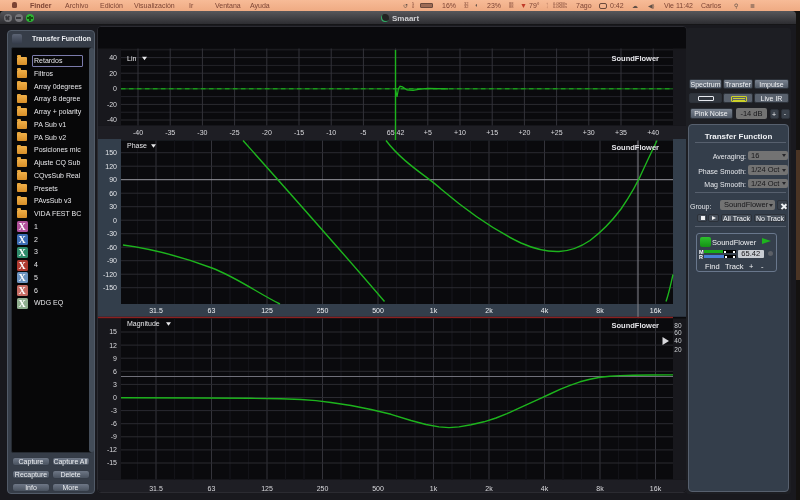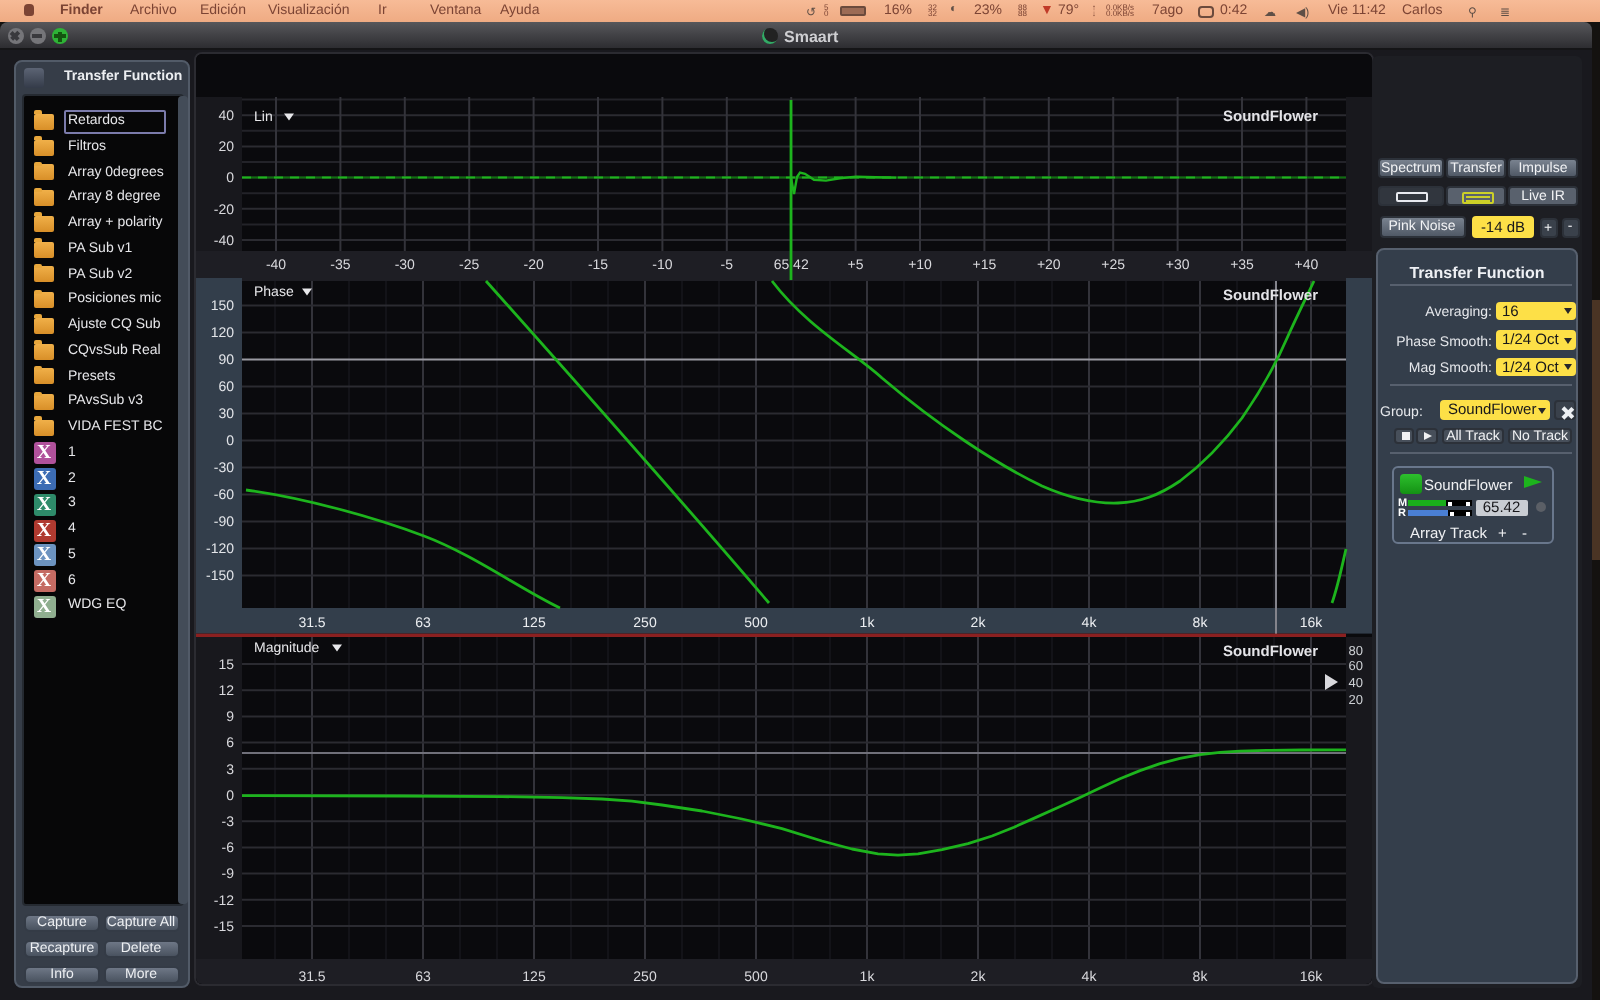--- a/index.html
+++ b/index.html
@@ -24,21 +24,21 @@
   .row .txt { position:absolute; left:22px; top:2.2px; font-size:7px; color:#e7e7ea; white-space:nowrap; }
   .folder { position:absolute; left:5px; top:2px; width:10px; height:8px; background:linear-gradient(#f0b049,#d88f28); border-radius:1px; }
   .folder:before { content:""; position:absolute; left:0; top:-1.5px; width:4px; height:2px; background:#e8a73c; border-radius:1px 1px 0 0; }
   .xicon { position:absolute; left:4.5px; top:0.8px; width:11px; height:11px; border-radius:1.5px; color:#fff; font-family:"Liberation Serif",serif; font-weight:bold; font-size:10px; text-align:center; line-height:11px; }
   .sbtn { position:absolute; height:9px; background:linear-gradient(#6e7786,#49525f); border:1px solid #343b46; border-radius:3px; color:#eef0f3; font-size:7px; text-align:center; line-height:7.5px; }
   
   #rpanel { left:686px; top:28px; width:105px; height:466px; background:#1d1e23; border-radius:3px; }
   #meterbox { left:3px; top:1.5px; width:100px; height:46px; background:#030304; border:1px solid #5d6673; border-radius:4px; }
   .rbtn { position:absolute; background:linear-gradient(#79828f,#505966); border:1px solid #2c3139; border-radius:2px; color:#f2f3f5; font-size:7px; text-align:center; }
   #tfpanel { left:2px; top:96px; width:101px; height:368px; background:#343e4b; border:1px solid #57606e; border-radius:4px; }
-  .drop { position:absolute; background:#fde047; border-radius:2px; color:#17171a; font-size:7.5px; }
+  .drop { position:absolute; background:#737373; border-radius:2px; color:#17171a; font-size:7.5px; }
   .drop .arr { position:absolute; right:2.5px; top:3.5px; width:0; height:0; border-left:2.6px solid transparent; border-right:2.6px solid transparent; border-top:3.6px solid #26262a; }
   .lbl { position:absolute; color:#e6e8ec; font-size:7px; text-align:right; }
   .hr { position:absolute; height:1px; background:#57606e; }
 </style>
 </head>
 <body>
 <div id="screen">
 
   <div id="menubar" class="abs">
     <span class="mi" style="left:12px;top:2.2px;width:5px;height:6px;background:#7c4434;border-radius:2px 2px 1.5px 1.5px;display:inline-block;"></span>
@@ -486,21 +486,21 @@
         <div style="position:absolute;left:6.5px;top:16px;width:32px;height:3px;background:#000;"></div>
         <div style="position:absolute;left:6.5px;top:16px;width:19px;height:3px;background:#1aae1a;"></div>
         <div style="position:absolute;left:26.5px;top:16.5px;width:2px;height:2px;background:#fff;"></div>
         <div style="position:absolute;left:36px;top:16.5px;width:2px;height:2px;background:#fff;"></div>
         <div style="position:absolute;left:6.5px;top:21px;width:32px;height:3px;background:#000;"></div>
         <div style="position:absolute;left:6.5px;top:21px;width:20px;height:3px;background:#4a7fd4;"></div>
         <div style="position:absolute;left:27.5px;top:21.5px;width:2px;height:2px;background:#fff;"></div>
         <div style="position:absolute;left:36px;top:21.5px;width:2px;height:2px;background:#fff;"></div>
         <div style="position:absolute;left:40.5px;top:15.5px;width:26.5px;height:8px;background:#c9cdd3;border-radius:1px;text-align:center;font-size:7.5px;line-height:8.5px;color:#17171a;">65.42</div>
         <div style="position:absolute;left:70.5px;top:17px;width:5px;height:5px;border-radius:50%;background:#5b5f66;"></div>
-        <div style="position:absolute;left:8px;top:27.5px;font-size:7.5px;color:#f0f1f3;">Array</div>
+        <div style="position:absolute;left:8px;top:27.5px;font-size:7.5px;color:#f0f1f3;">Find</div>
         <div style="position:absolute;left:28px;top:27.5px;font-size:7.5px;color:#f0f1f3;text-align:center;">Track</div>
         <div style="position:absolute;left:52px;top:27.5px;font-size:7.5px;color:#f0f1f3;">+</div>
         <div style="position:absolute;left:64px;top:27.5px;font-size:7.5px;color:#f0f1f3;">-</div>
       </div>
     </div>
   </div>
   <div class="abs" style="left:796px;top:150px;width:4px;height:130px;background:#4a3424;"></div>
 </div>
 
 </body></html>

